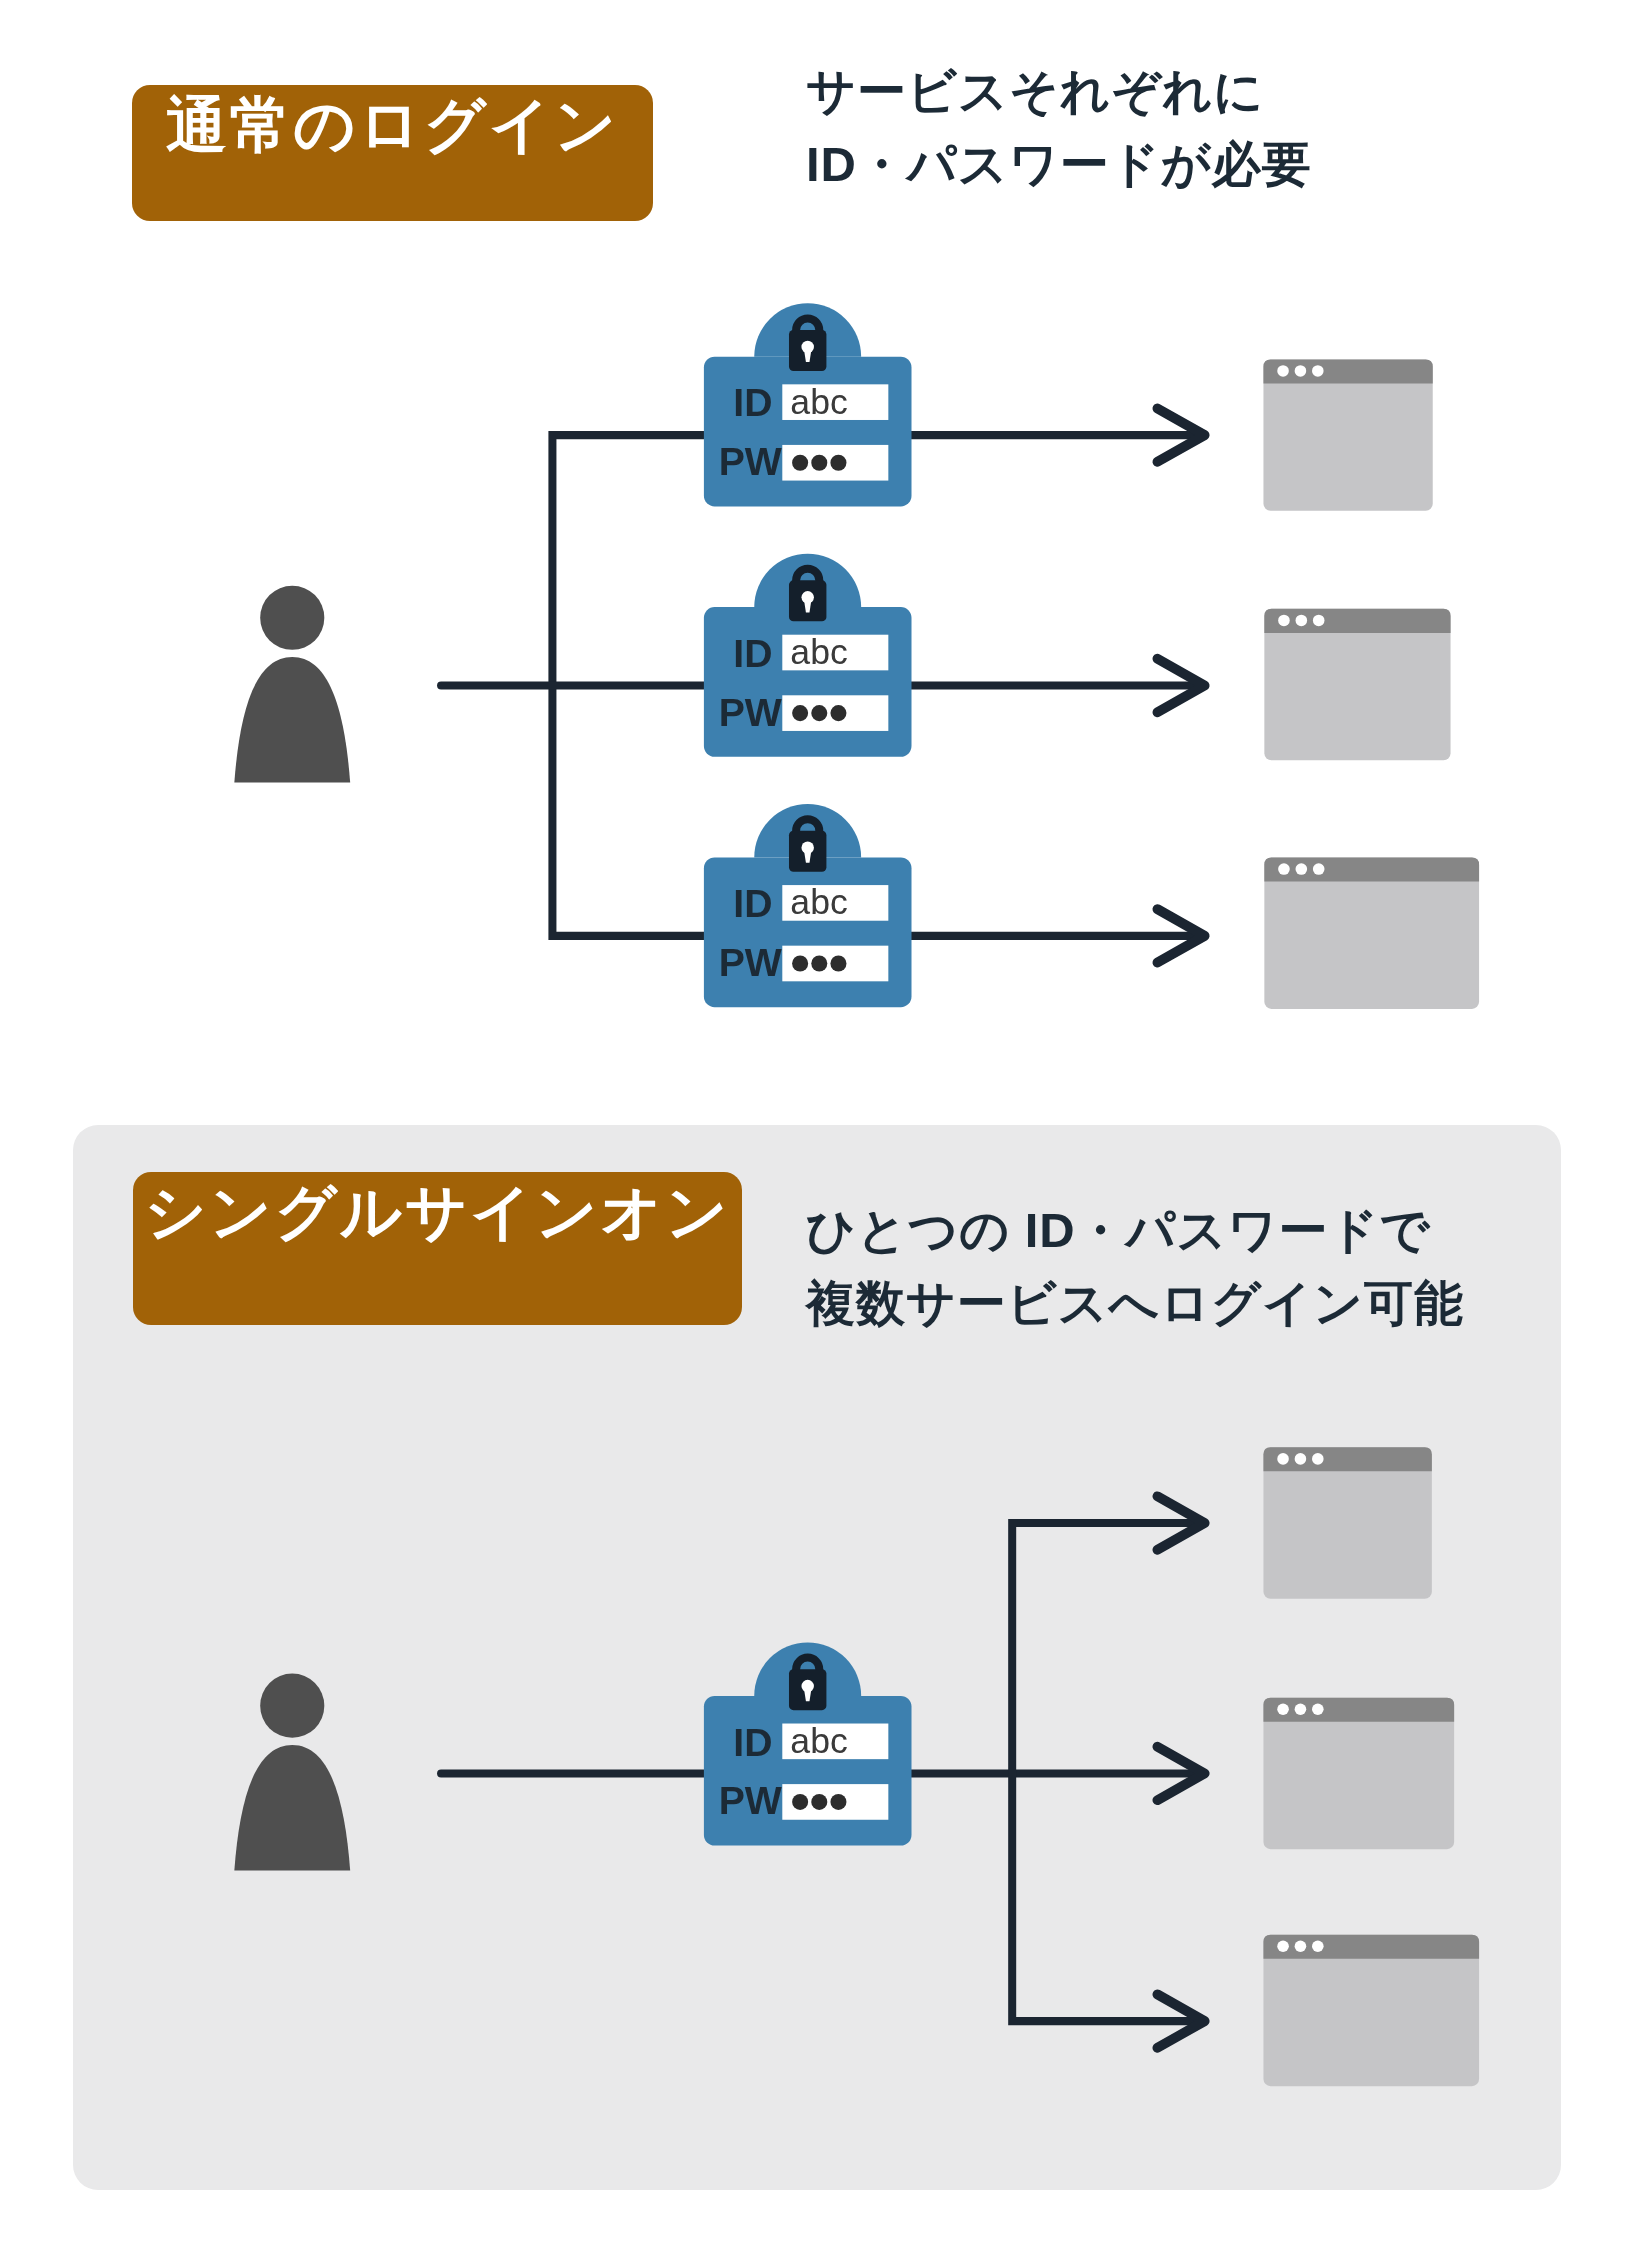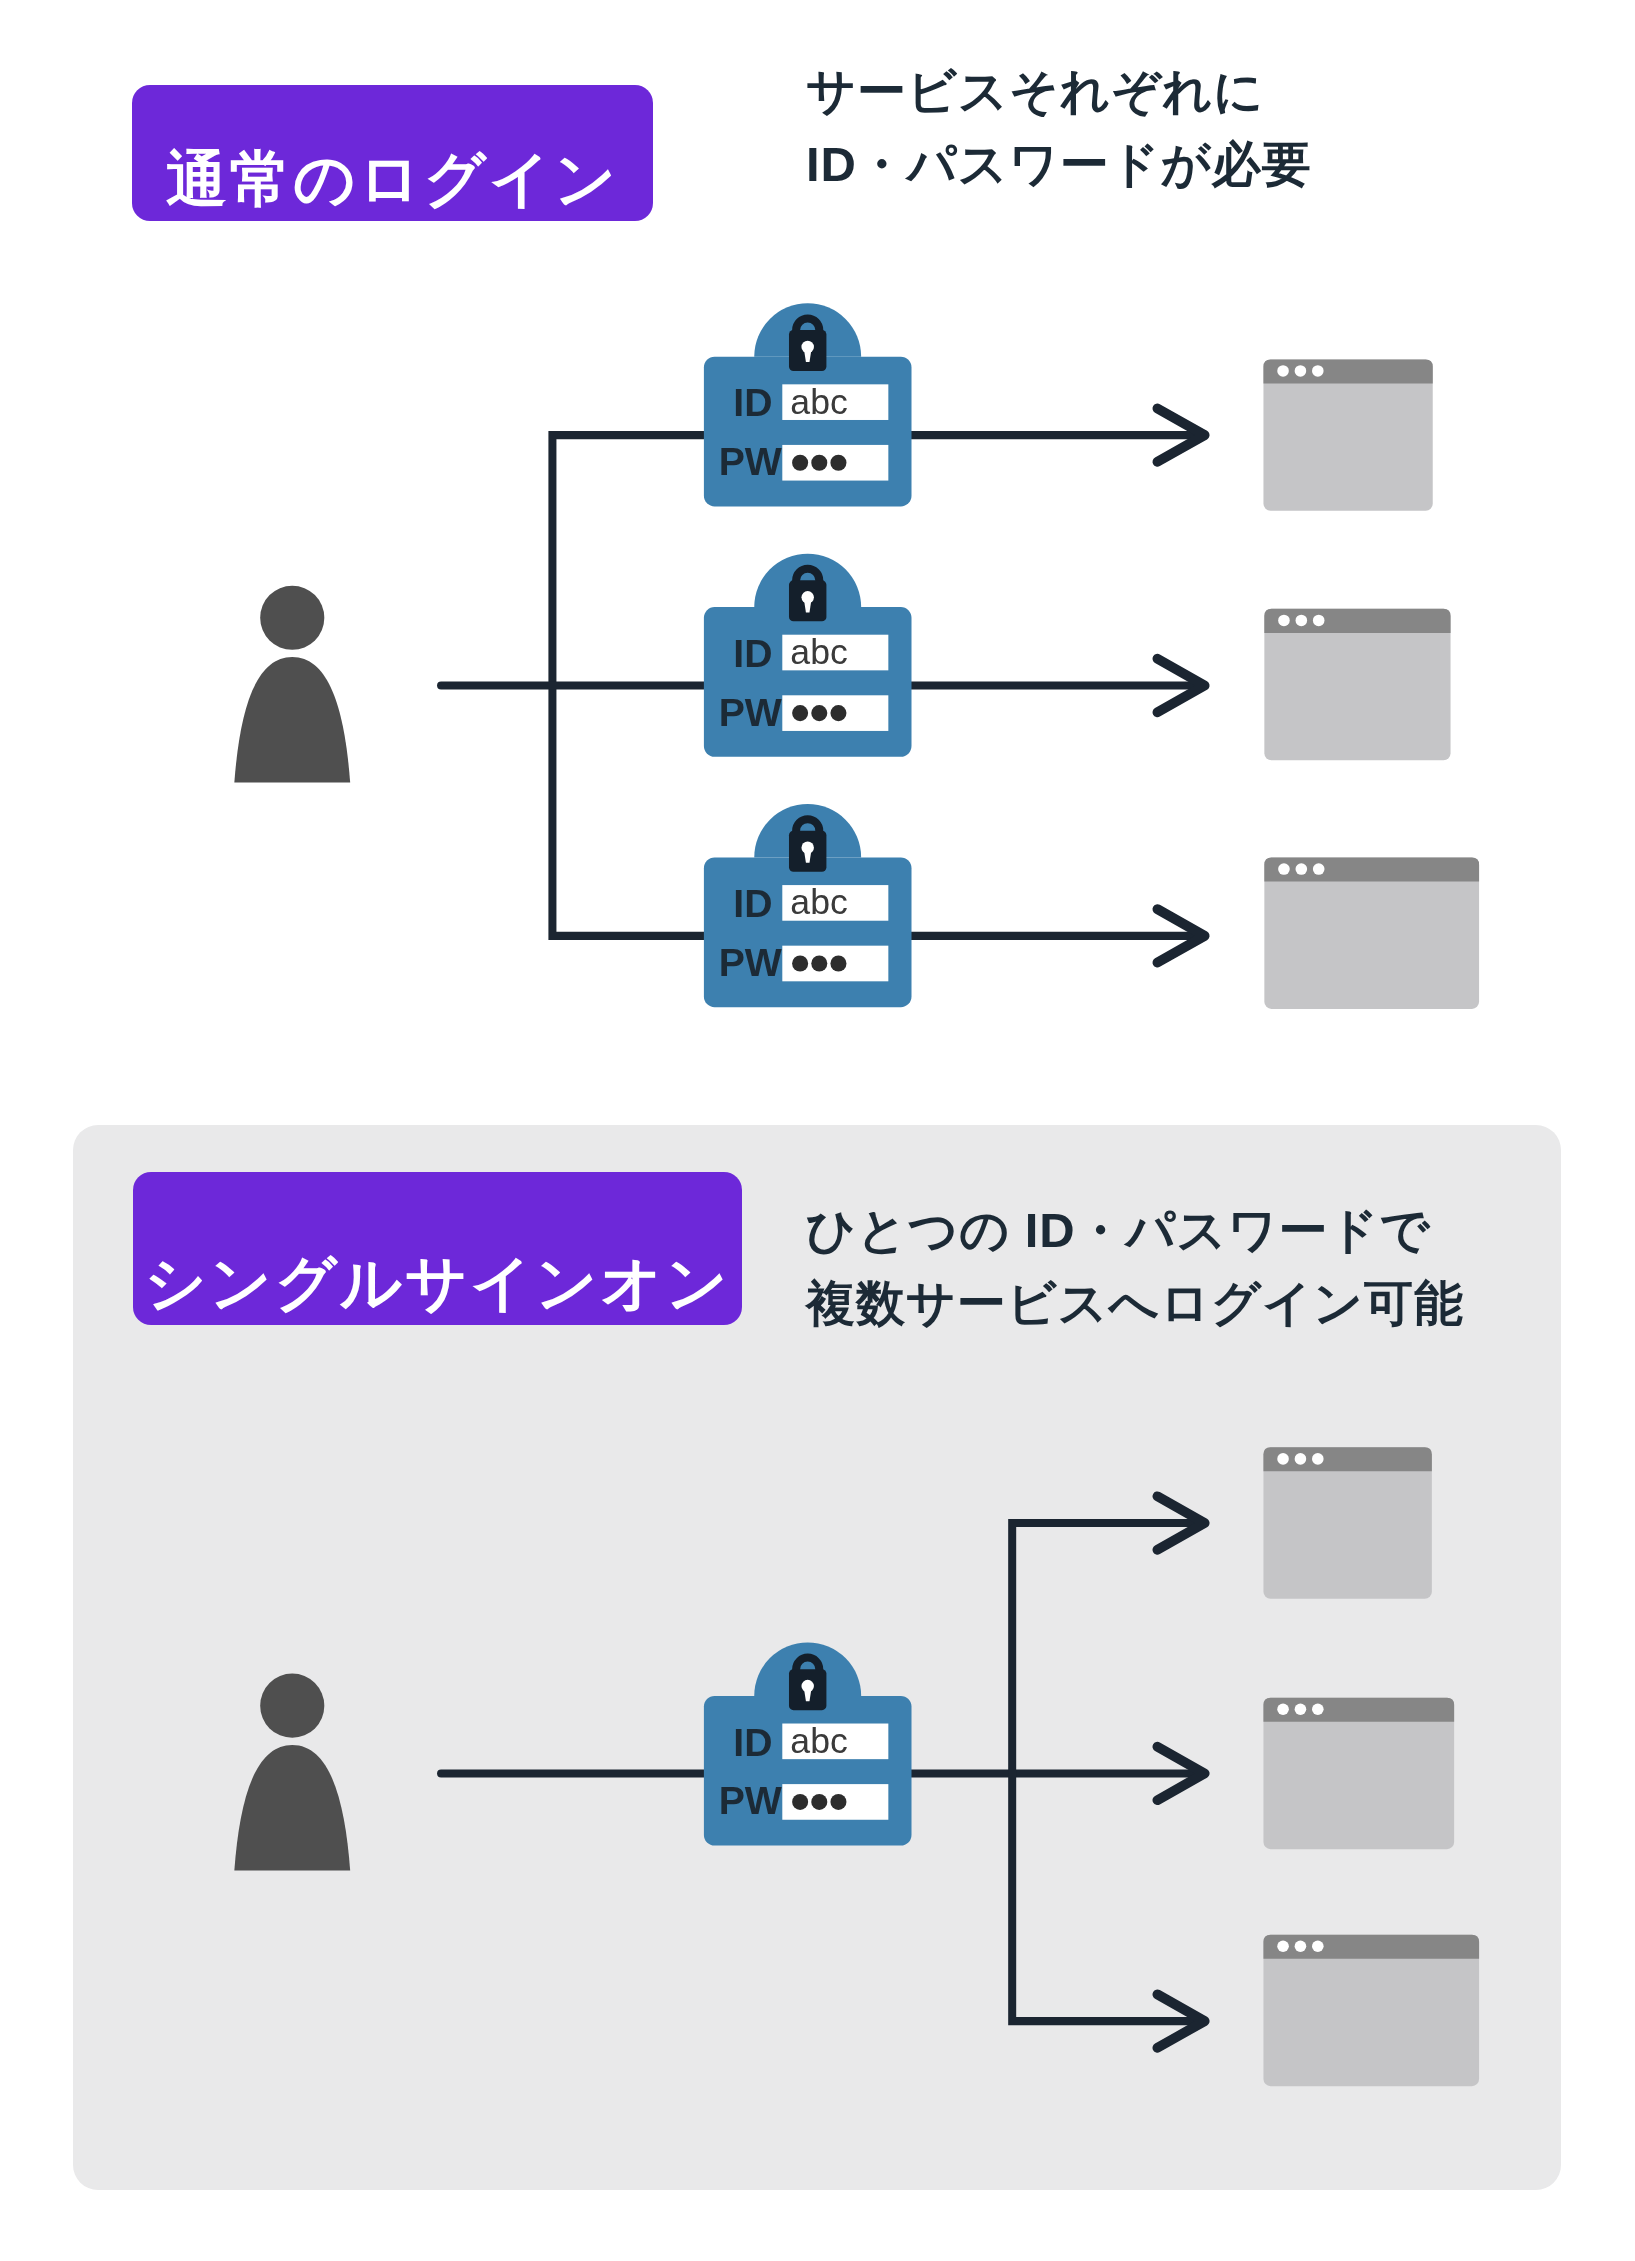--- a/index.html
+++ b/index.html
@@ -10,22 +10,22 @@
     overflow:hidden;
     font-family:"Liberation Sans","DejaVu Sans",sans-serif;
   }
   .panel{
     position:absolute;
     left:73px;top:1125px;width:1488px;height:1065px;
     background:#E9E9EA;border-radius:25px;
   }
   .badge{
     position:absolute;
-    display:flex;align-items:flex-end;justify-content:center;
-    background:#6d28d9;border-radius:18px;
+    display:flex;align-items:flex-start;justify-content:center;
+    background:#a16207;border-radius:18px;
     color:#ffffff;font-weight:700;font-size:61px;letter-spacing:2.7px;
   }
   .badge-normal{left:132px;top:85px;width:521px;height:136px;}
   .badge-sso{left:133px;top:1172px;width:609px;height:153px;}
   .caption{
     position:absolute;
     color:#1C2A36;font-weight:700;font-size:49px;line-height:73px;
     letter-spacing:0.9px;white-space:nowrap;
   }
   .caption p{margin:0;padding:0;}

